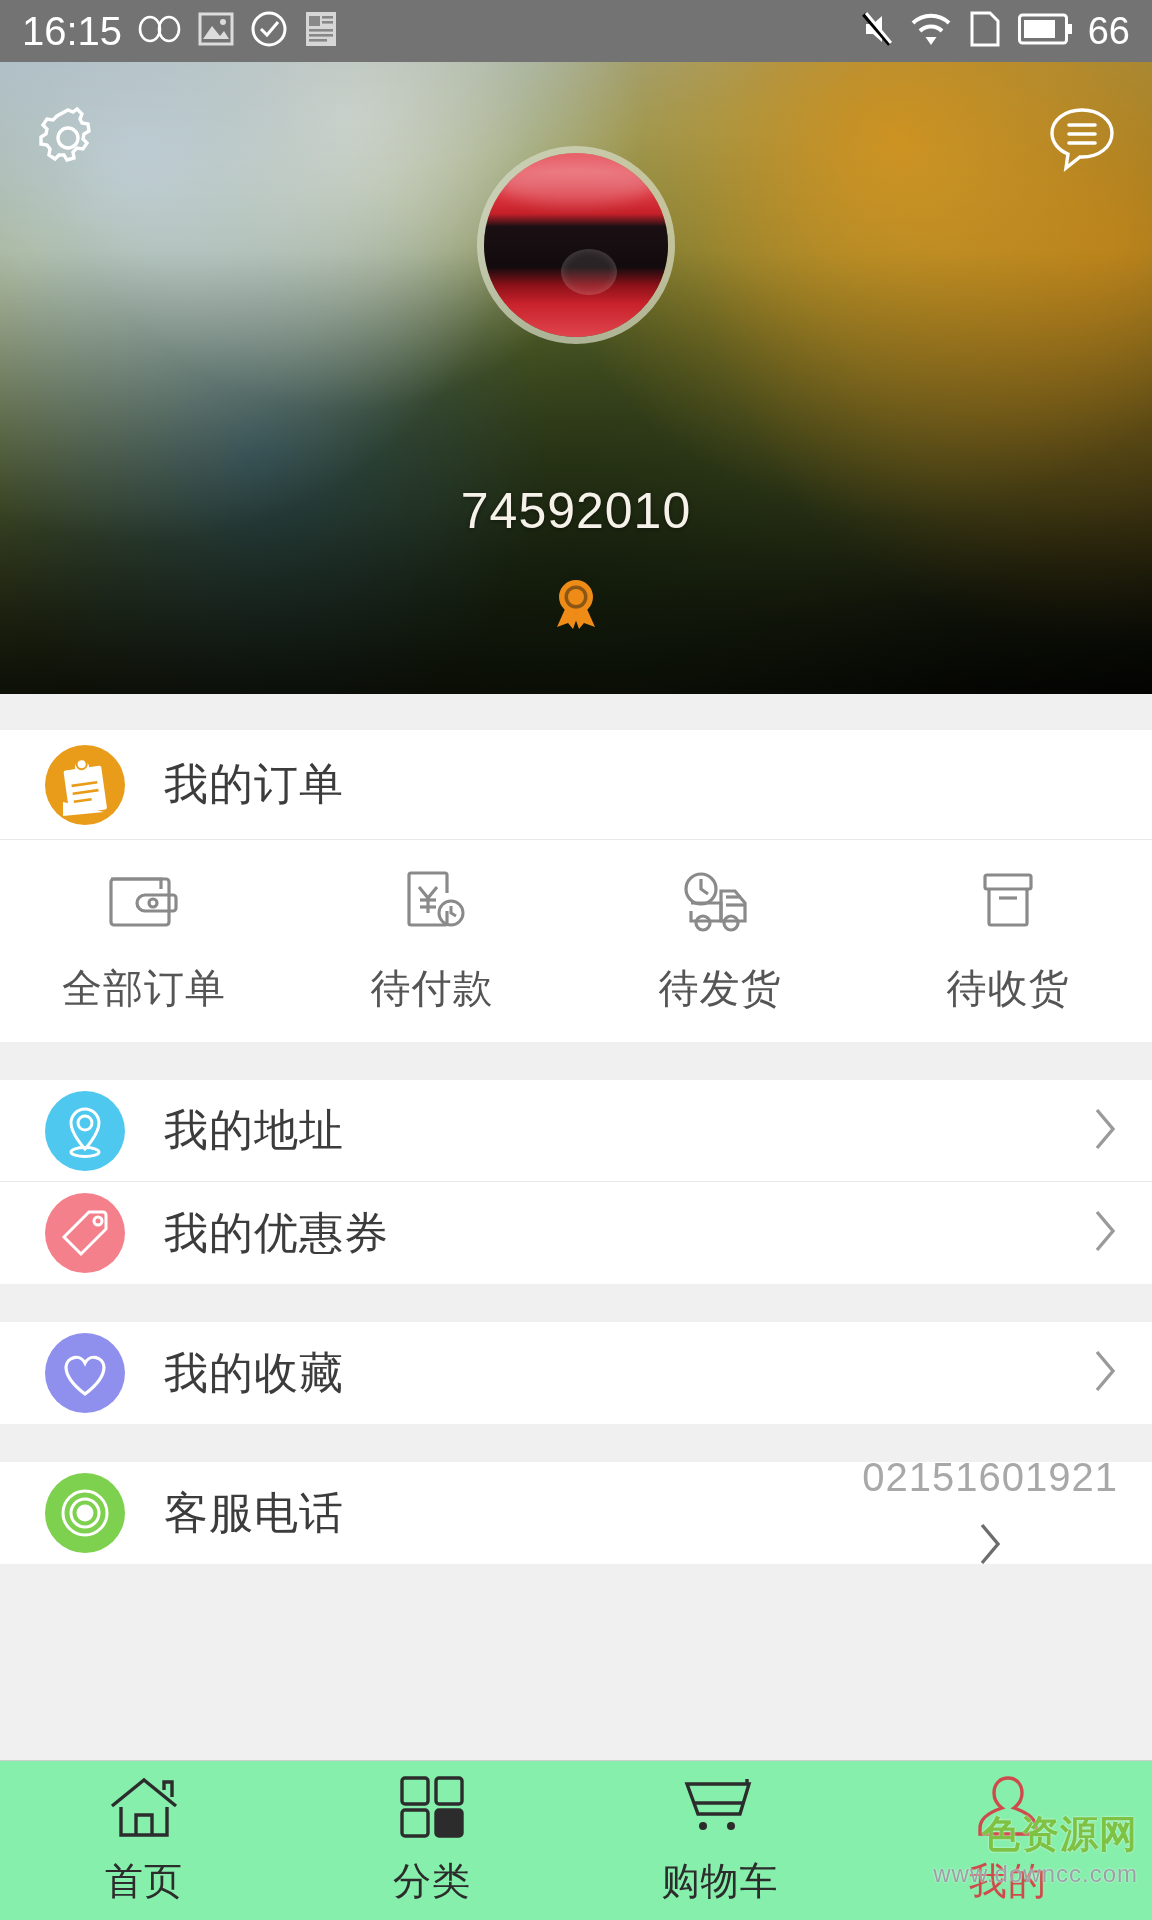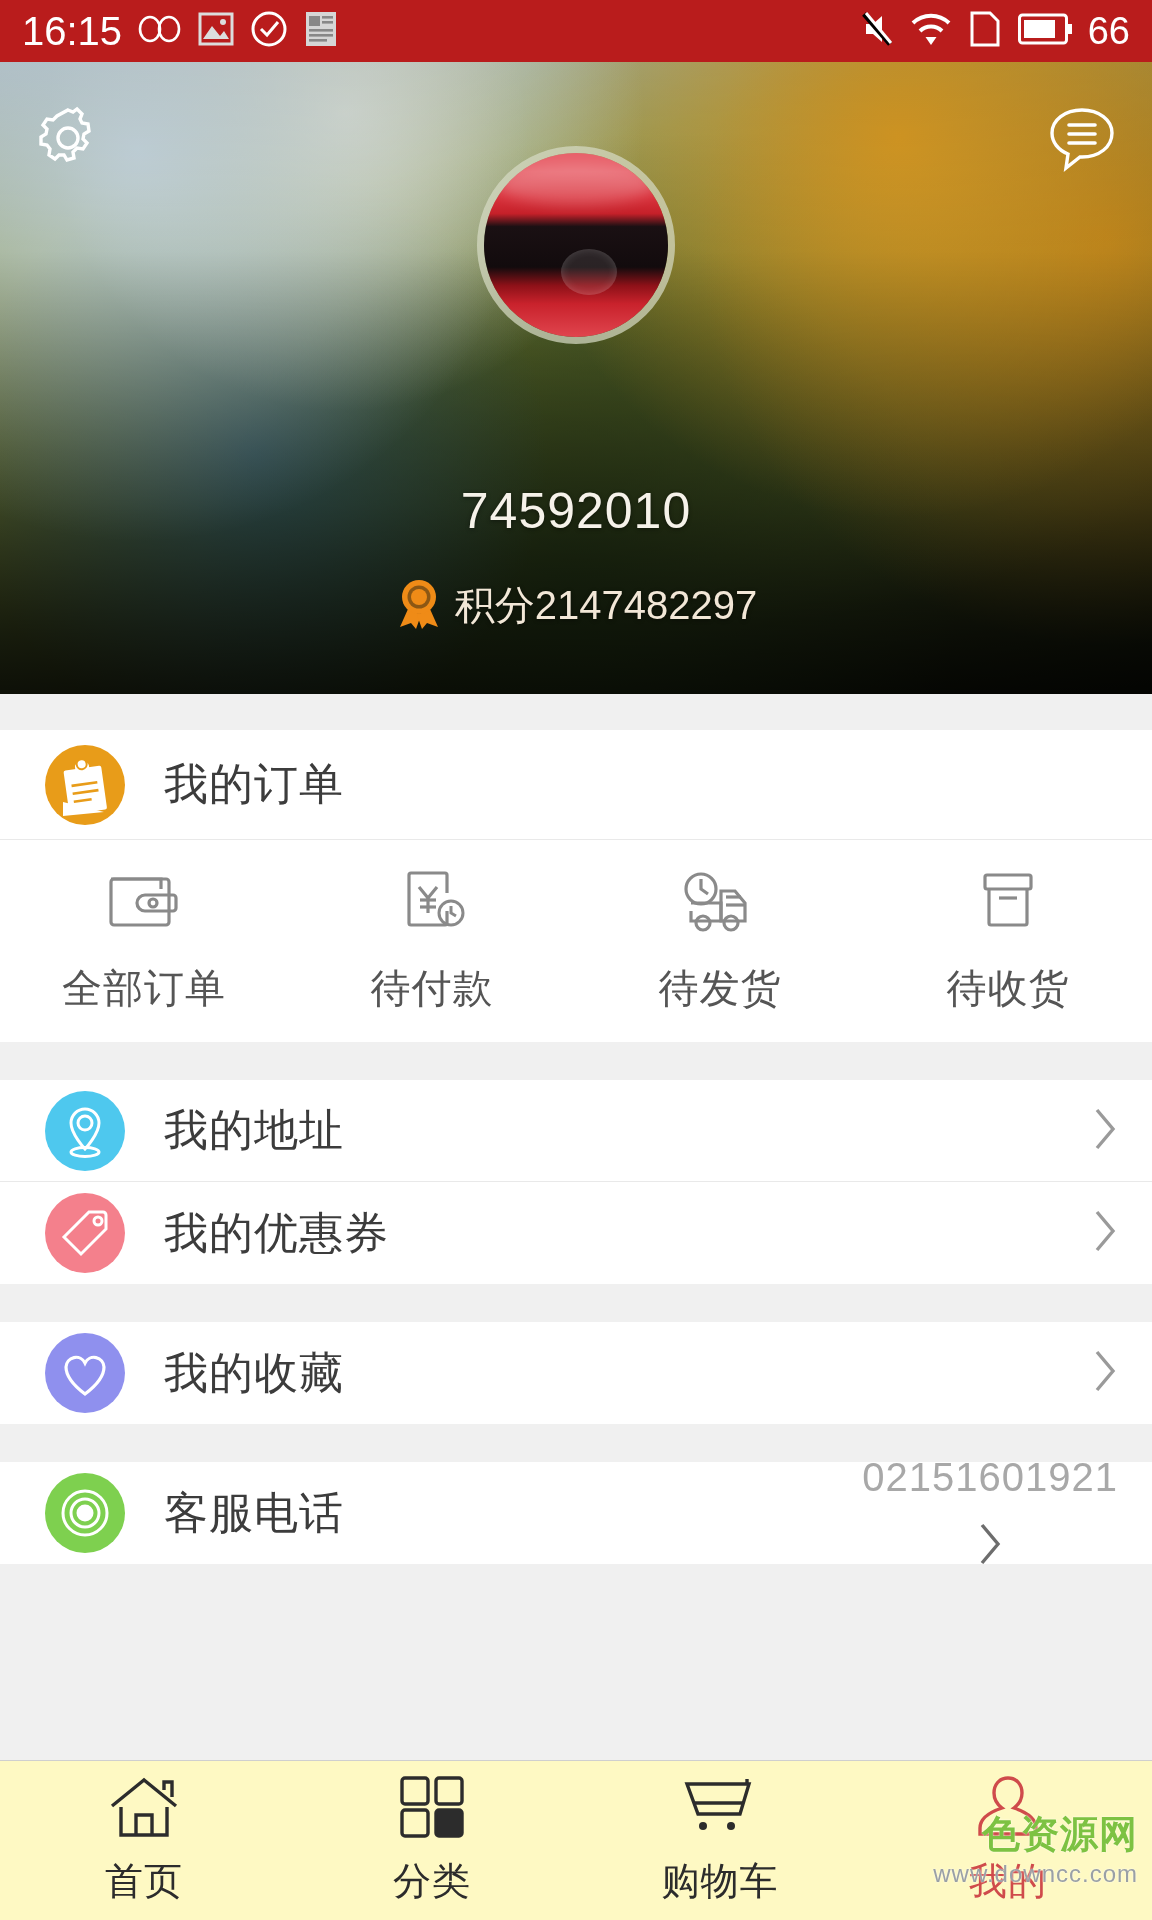--- a/index.html
+++ b/index.html
@@ -6,21 +6,21 @@
   html, body {
     width: 1152px; height: 1920px;
     font-family: "Liberation Sans", "DejaVu Sans", sans-serif;
     background: #f1f1f1;
     overflow: hidden;
   }
   #app { position: relative; width: 1152px; height: 1920px; background: #f0f0f0; }
 
   
   .statusbar {
-    height: 62px; background: #b91c1c; color: #fff;
+    height: 62px; background: #737373; color: #fff;
     display: flex; align-items: center; padding: 0 22px;
   }
   .sb-left { display: flex; align-items: center; gap: 16px; }
   .sb-right { display: flex; align-items: center; gap: 16px; margin-left: auto; }
   .sb-time { font-size: 40px; letter-spacing: 0px; font-weight: 400; }
   .sb-batt-num { font-size: 38px; }
   .sb-ico { display: block; }
 
   
   .header {
@@ -110,21 +110,21 @@
     display: flex; background: #fff; height: 202px; align-items: center;
   }
   .order-tab {
     flex: 1; display: flex; flex-direction: column; align-items: center; gap: 20px;
   }
   .order-tab-label { font-size: 40px; color: #555; letter-spacing: 1px; }
 
   
   .bottomnav {
     position: absolute; left: 0; bottom: 0; width: 1152px; height: 160px;
-    background: #fef9c3; border-top: 1px solid #cfcfcf;
+    background: #86efac; border-top: 1px solid #cfcfcf;
     display: flex; align-items: center;
   }
   .nav-item {
     flex: 1; display: flex; flex-direction: column; align-items: center; gap: 12px;
   }
   .nav-label { font-size: 38px; color: #2c2c2c; letter-spacing: 1px; }
   .nav-item.active .nav-label { color: #cf4b4b; }
 
   
   .watermark {
@@ -245,21 +245,20 @@
     <div class="points-row">
       <span>
         <svg width="48" height="52" viewBox="0 0 48 52">
           <path d="M13 32 L5 50 L16 46 L21 52 L26 38 Z" fill="#ef8b17"></path>
           <path d="M35 32 L43 50 L32 46 L27 52 L22 38 Z" fill="#ef8b17"></path>
           <circle cx="24" cy="20" r="17" fill="#ef8b17"></circle>
           <circle cx="24" cy="20" r="11.5" fill="#3b2d12" opacity="0.55"></circle>
           <circle cx="24" cy="20" r="8" fill="#ef8b17"></circle>
         </svg>
       </span>
-      <span class="points-text">积分2147482297</span>
     </div>
   </div>
 
   <div class="gap" style="height:36px"></div>
 
   <div class="card">
     <div class="row row-divider" style="height:110px">
       <span class="row-ico">
         <svg width="82" height="82" viewBox="0 0 82 82">
           <circle cx="41" cy="41" r="40" fill="#e89c19"></circle>

